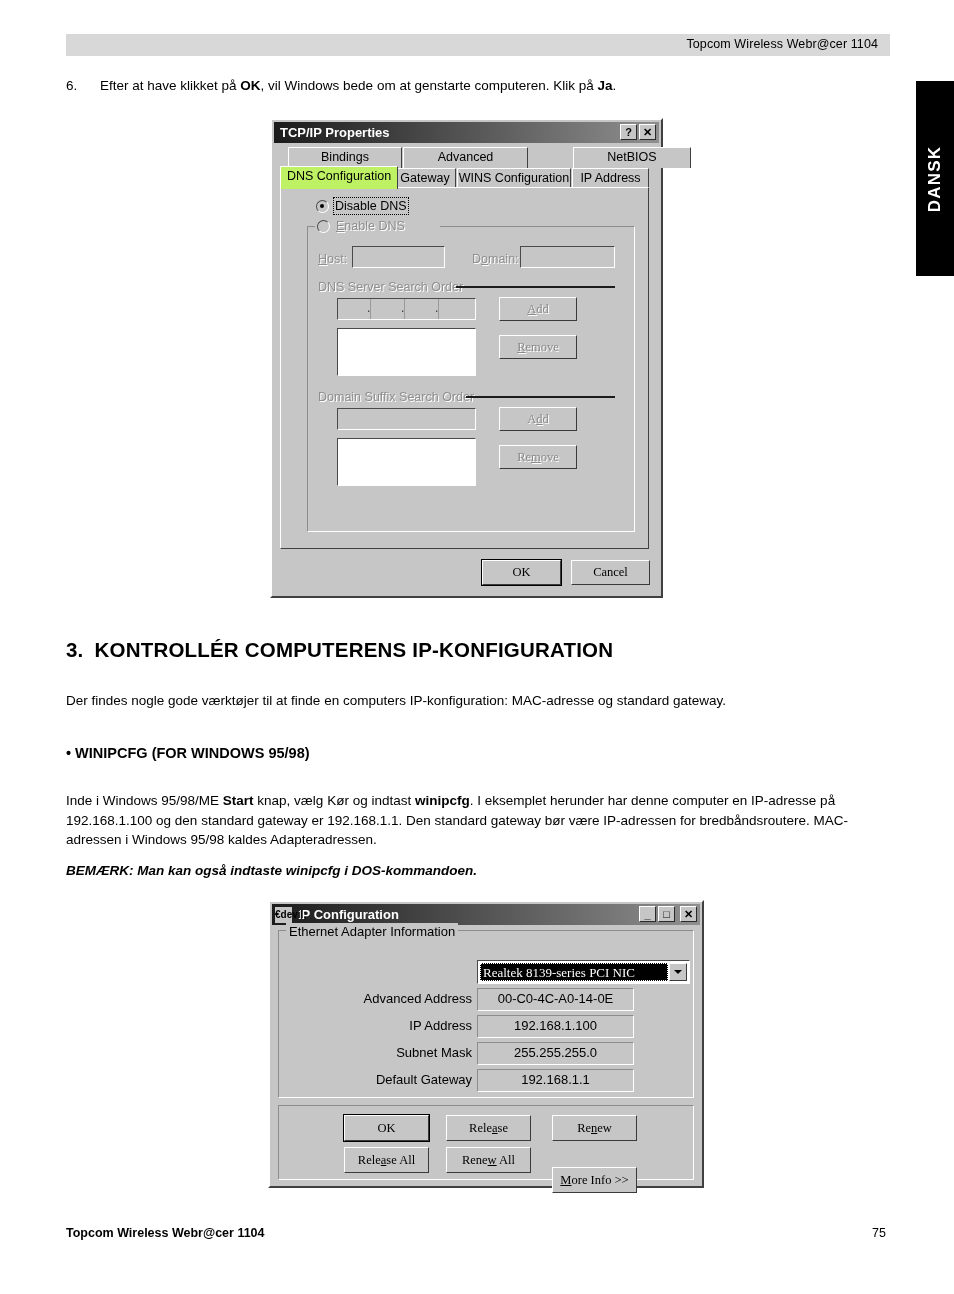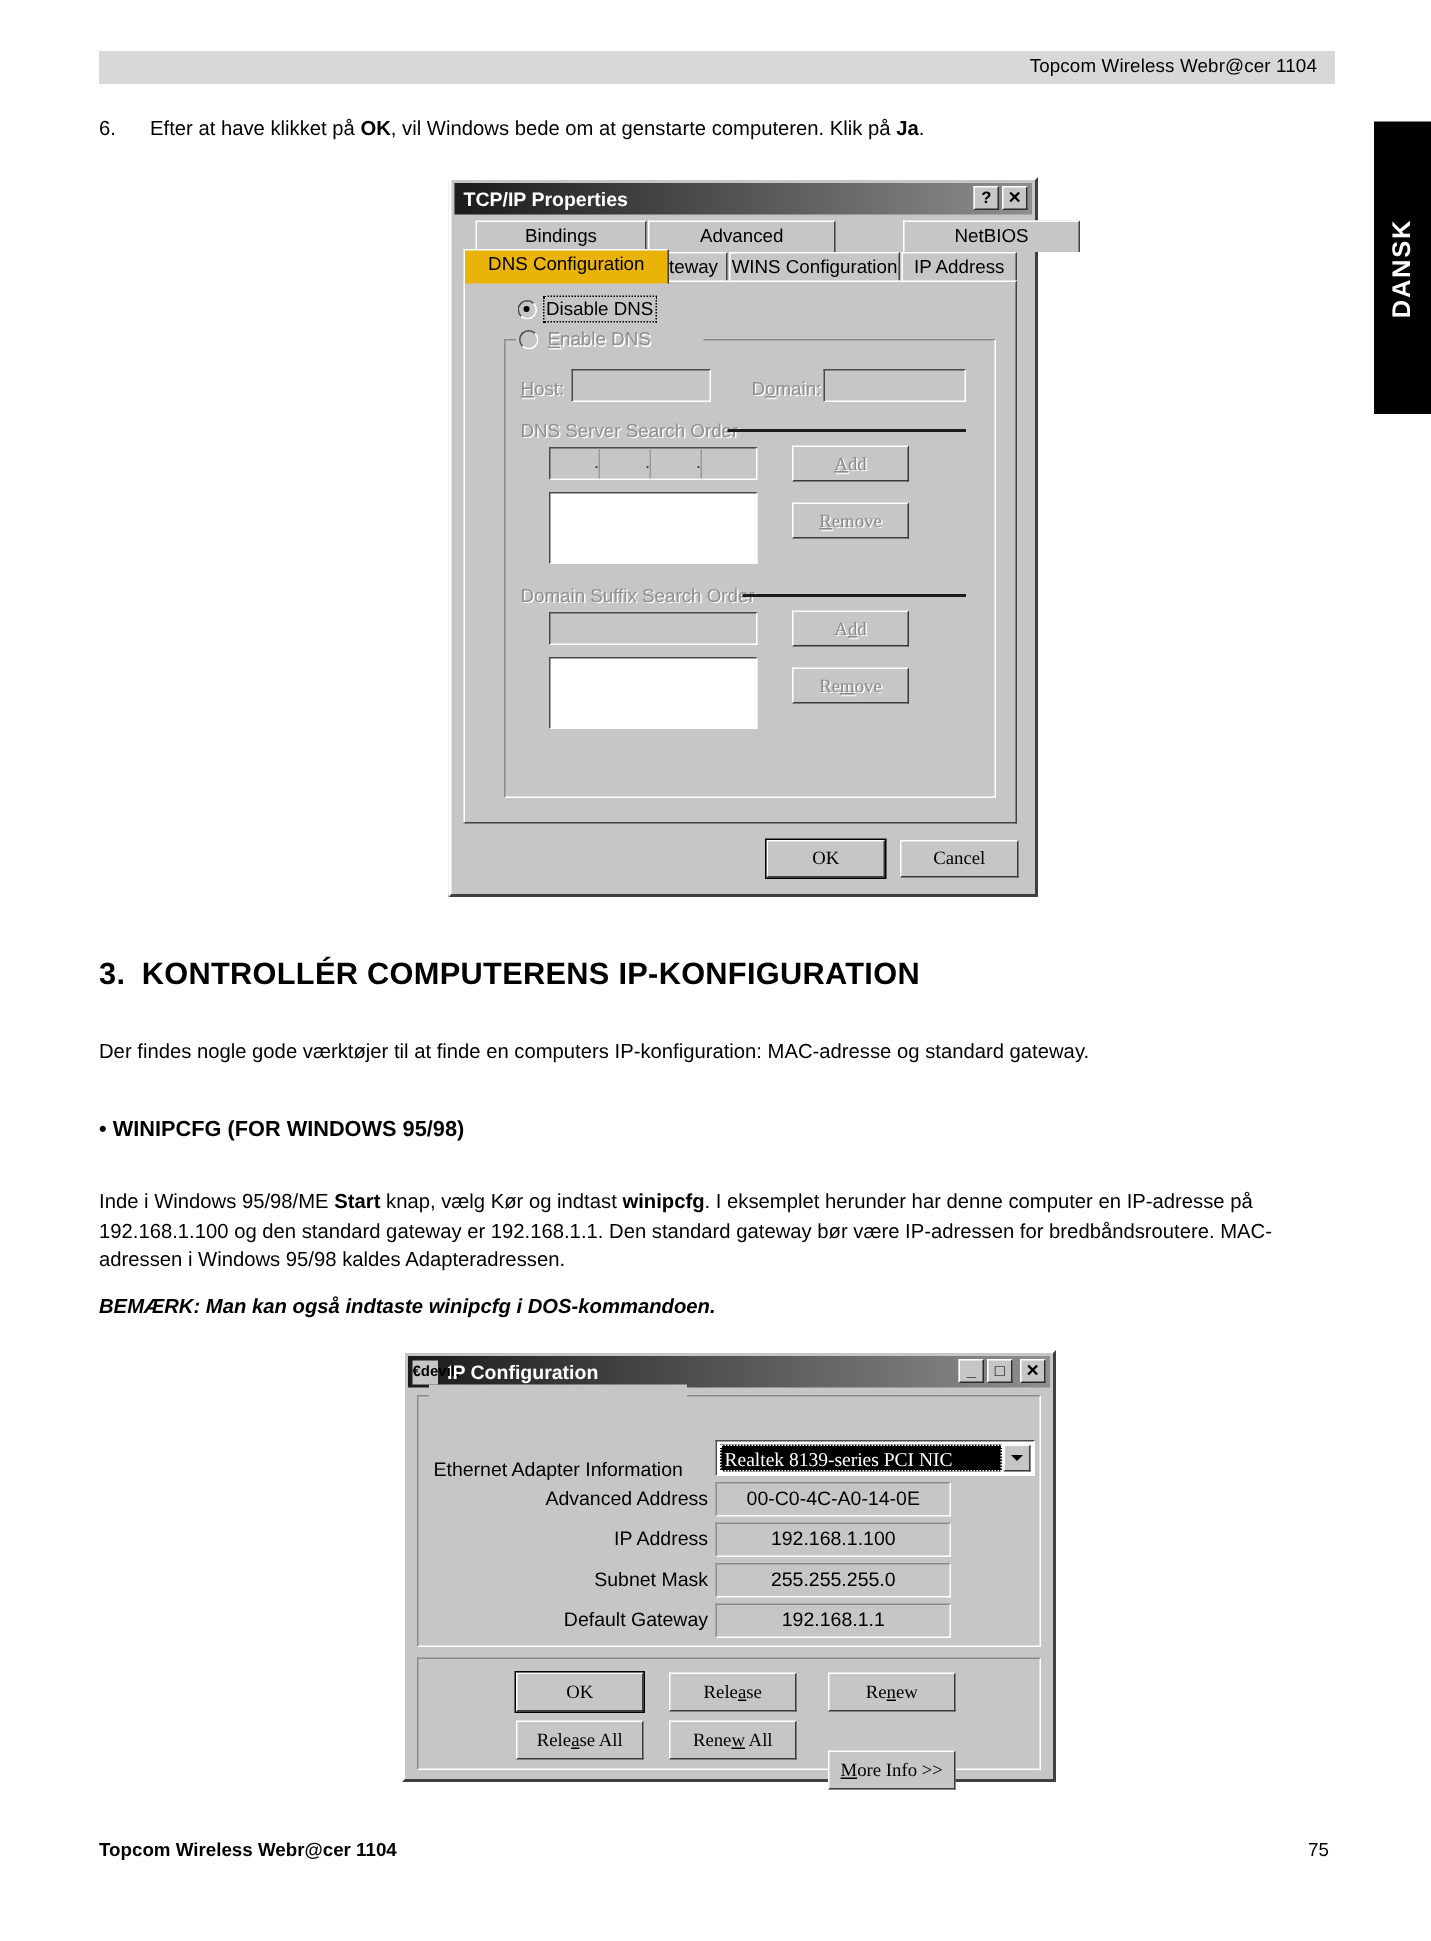--- a/index.html
+++ b/index.html
@@ -225,21 +225,21 @@
     border-radius: 50%;
     background: #000;
   }
 
   .lbl { position: absolute; font-size: 12.5px; white-space: nowrap; }
   .lbl.dim { color: #8f8f8f; text-shadow: 1px 1px 0 #ffffff; }
   .lbl.focusbox { outline: 1px dotted #000; outline-offset: 1px; }
   .u { text-decoration: underline; }
 
   
-  #tcpip-dialog { left: 299px; top: 118px; width: 393px; height: 480px; }
+  #tcpip-dialog { left: 270px; top: 118px; width: 393px; height: 480px; }
   .tab {
     position: absolute;
     background: #c6c6c6;
     border-top: 1.5px solid #ffffff;
     border-left: 1.5px solid #ffffff;
     border-right: 1.5px solid #404040;
     box-sizing: border-box;
     font-size: 12.5px;
     text-align: center;
     line-height: 19px;
@@ -382,21 +382,21 @@
     <div class="title-ctrl-group">
       <div class="title-btn">?</div>
       <div class="title-btn">✕</div>
     </div>
   </div>
 
   <div class="tab" style="left:16px; top:27px; width:114px;">Bindings</div>
   <div class="tab" style="left:131px; top:27px; width:125px;">Advanced</div>
   <div class="tab" style="left:257px; top:27px; width:118px;margin-left:44px;">NetBIOS</div>
 
-  <div class="tab active" style="left:8px; top:46px; width:137px; background:#eab308;">DNS Configuration</div>
+  <div class="tab active" style="left:8px; top:46px; width:118px; background:#bef264;">DNS Configuration</div>
   <div class="tab" style="left:122px; top:48px; width:62px;">Gateway</div>
   <div class="tab" style="left:185px; top:48px; width:114px;">WINS Configuration</div>
   <div class="tab" style="left:300px; top:48px; width:77px;">IP Address</div>
 
   <div class="tabbody" style="left:8px; top:67px; width:369px; height:362px;">
 
     <div class="radio" style="left:35px; top:12px;">
       <span class="dot"></span>
     </div>
     <span class="lbl focusbox" style="left:54px; top:11px;">Disable DNS</span>
@@ -473,21 +473,21 @@
     <span class="title-text">IP Configuration</span>
     <div class="title-ctrl-group">
       <div class="title-btn">_</div>
       <div class="title-btn">□</div>
       <div class="title-btn gap-left">✕</div>
     </div>
   </div>
 
   <div class="gbox" style="left:8px; top:28px; width:416px; height:168px;"></div>
   <div style="position:absolute; left:16px; top:21px; width:172px; height:14px; background:#c6c6c6;"></div>
-  <span class="lbl" style="left:19px; top:22px; font-size:13px;margin-top:48px;">Ethernet  Adapter Information</span>
+  <span class="lbl" style="left:19px; top:22px; font-size:13px;">Ethernet  Adapter Information</span>
 
   <div class="combo" style="left:207px; top:58px; width:213px; height:24px;font-family:Liberation Serif, serif;">
     <div class="combo-text">Realtek 8139-series PCI NIC</div>
     <div class="combo-arrow">
         <span class="arrow-glyph"></span>
       </div>
   </div>
 
   <span class="ip-label" style="left:80px; top:89px; width:122px;">Advanced Address</span>
   <div class="ip-field" style="left:207px; top:86px; width:157px;">00-C0-4C-A0-14-0E</div>

